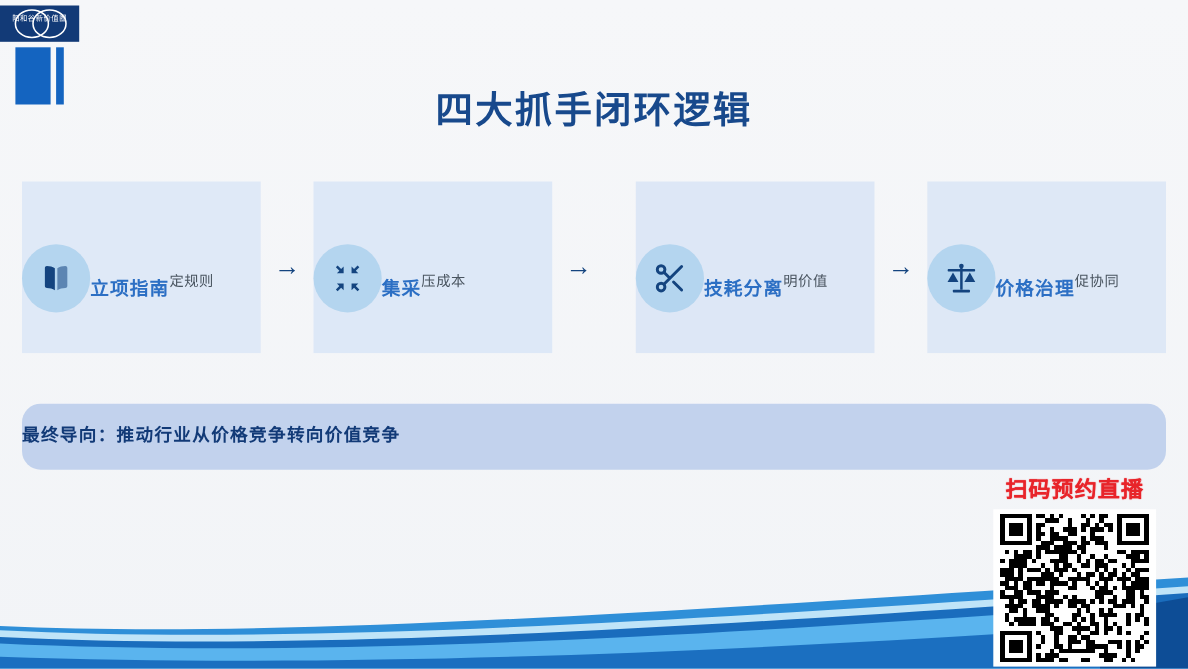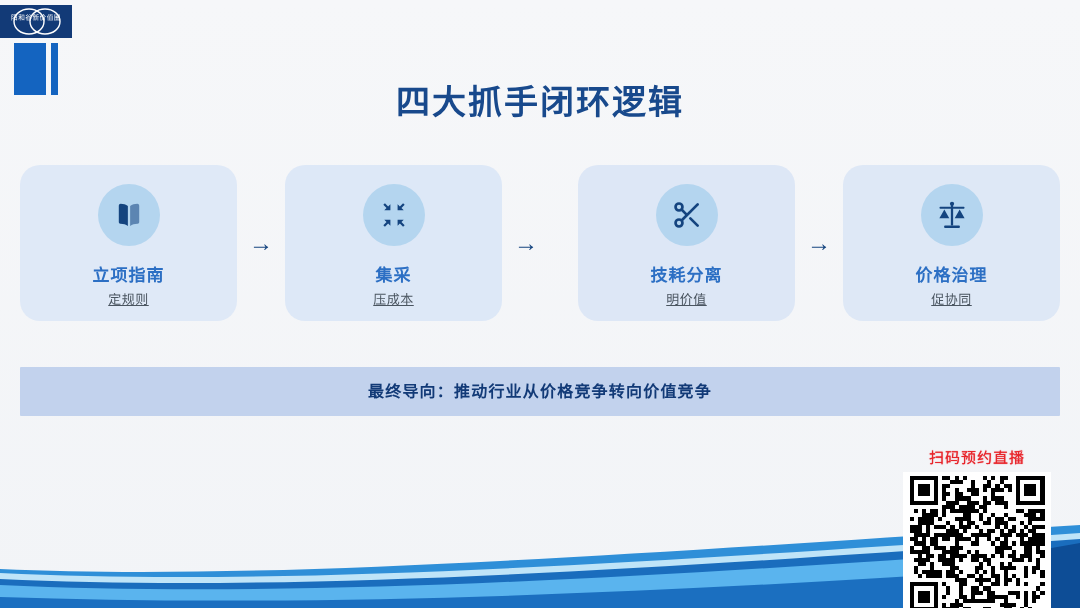--- a/index.html
+++ b/index.html
@@ -82,38 +82,39 @@
     position: absolute;
     left: 0;
     right: 0;
     top: 82px;
     text-align: center;
     color: #18498c;
     font-size: 34px;
     font-weight: bold;
     letter-spacing: 2px;
     line-height: 1.2;
+    font-family: Liberation Serif, serif;
   }
 
   
   .flow {
     position: absolute;
     left: 20px;
     top: 165px;
     width: 1040px;
     height: 156px;
     display: flex;
     align-items: stretch;
   }
   .card {
     flex: 0 0 217px;
     background: #dfe9f7;
-    border-radius: 20px;
+    border-radius: 0;
     display: flex;
-    flex-direction: column;
+    flex-direction: row;
     align-items: center;
     justify-content: flex-start;
     padding-top: 19px;
     box-sizing: border-box;
   }
   .card.tint2 { background: #dde8f7; text-align: right; }
   .card.tint3 { background: #dde7f6; margin-left: 28px; }
   .card.tint4 { background: #dee8f6; align-items: center; }
 
   .icon-circle {
@@ -135,47 +136,45 @@
     color: #2c6fc4;
     letter-spacing: 1px;
     line-height: 1.1;
   }
   .card-sub {
     margin-top: 7px;
     font-size: 13px;
     color: #4a5560;
     letter-spacing: 0.5px;
     line-height: 1.1;
-    text-decoration: underline;
   }
 
   .arrow {
     flex: 1 1 auto;
     display: flex;
     align-items: center;
     justify-content: center;
     color: #14447f;
     font-size: 24px;
     font-weight: bold;
     line-height: 1;
     user-select: none;
   }
 
   
   .banner {
     position: absolute;
     left: 20px;
     top: 367px;
     width: 1040px;
-    height: 49px;
+    height: 60px;
     background: #c2d2ed;
-    border-radius: 1px;
+    border-radius: 17px;
     display: flex;
     align-items: center;
-    justify-content: center;
   }
   .banner-text {
     color: #123a77;
     font-size: 16px;
     font-weight: bold;
     letter-spacing: 1.2px;
     line-height: 1.2;
   }
 
   
@@ -191,27 +190,26 @@
   
   .qr-block {
     position: absolute;
     left: 897px;
     top: 434px;
     width: 160px;
     text-align: center;
   }
   .qr-label {
     color: #e8242a;
-    font-size: 15px;
-    font-weight: normal;
+    font-size: 20px;
+    font-weight: bold;
     letter-spacing: 1px;
     line-height: 1.2;
     margin-bottom: 5px;
     text-shadow: 0 0 1px #e8242a;
-    margin-top: 15px;
   }
   .qr-frame {
     width: 148px;
     height: 143px;
     margin: 0 auto;
     background: #ffffff;
     padding: 4px;
     box-sizing: border-box;
   }
   .qr-frame svg { display: block; width: 100%; height: 100%; }

